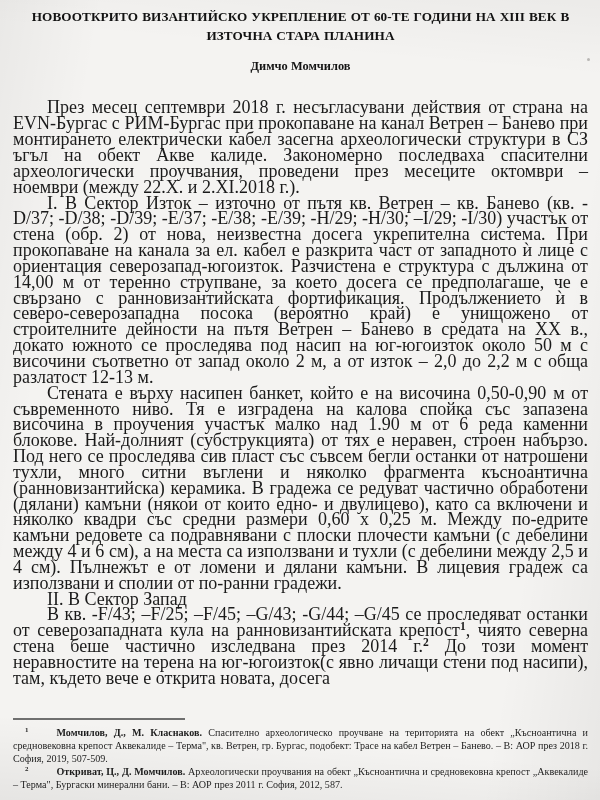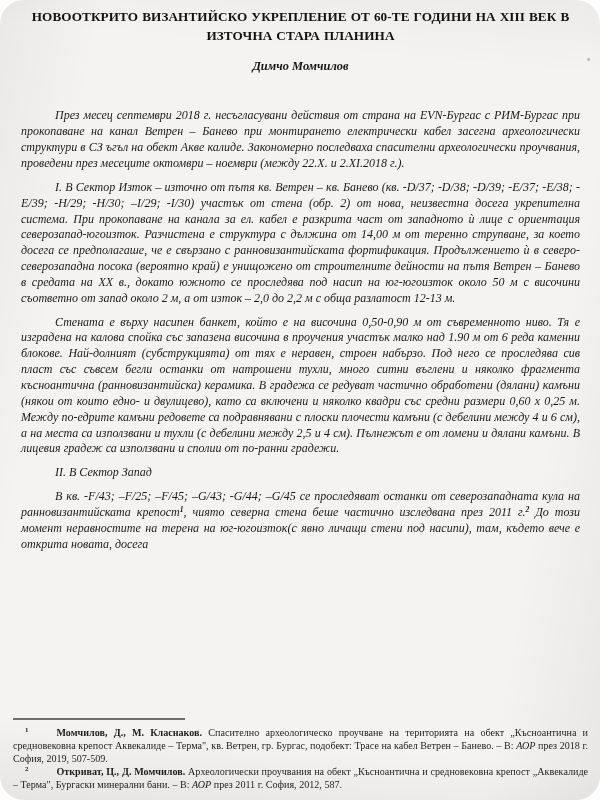--- a/index.html
+++ b/index.html
@@ -20,21 +20,20 @@
     position: relative;
     width: 600px;
     height: 800px;
     background: #f4f3f1;
     box-sizing: border-box;
     padding: 0;
     
     background-image:
       linear-gradient(100deg, rgba(0,0,0,0.045) 0%, rgba(0,0,0,0.0) 14%, rgba(0,0,0,0.0) 84%, rgba(0,0,0,0.05) 100%),
       linear-gradient(185deg, rgba(0,0,0,0.035) 0%, rgba(0,0,0,0.0) 9%, rgba(0,0,0,0.0) 90%, rgba(0,0,0,0.06) 100%);
-    border-radius: 24px;
   }
 
   .content {
     position: absolute;
     left: 13px;
     right: 12px;
     top: 0;
     width: 575px;
     box-sizing: border-box;
   }
@@ -51,38 +50,36 @@
     word-spacing: 0.6px;
     color: #121212;
   }
 
   .doc-author {
     margin: 0;
     padding-top: 14px;
     text-align: center;
     font-size: 12.4px;
     font-weight: bold;
-    font-style: italic;
     color: #151515;
   }
 
   
   .body-block {
     padding-top: 26px;
   }
   .para {
-    margin: 8px;
+    margin: 0;
     text-align: justify;
     text-justify: inter-word;
-    font-size: 12px;
+    font-size: 18px;
     line-height: 15.85px;
     text-indent: 34px;
     color: #1a1a1a;
     hyphens: none;
-    font-style: italic;
   }
   .para + .para {
     margin-top: 0;
   }
   .para sup {
     font-size: 0.64em;
     line-height: 0;
     vertical-align: 0.52em;
     font-weight: bold;
   }
@@ -113,21 +110,20 @@
     font-size: 0.68em;
     line-height: 0;
     vertical-align: 0.55em;
     font-weight: bold;
   }
   .fn-author {
     font-weight: bold;
     margin-left: 28px;
   }
   .fn-src {
-    font-style: italic;
   }
 
   
   .scan-speck {
     position: absolute;
     right: 10px;
     top: 58px;
     width: 3px;
     height: 3px;
     background: #b9b7b4;
@@ -147,21 +143,21 @@
 
     <p class="doc-author">Димчо Момчилов</p>
 
     <div class="body-block">
 
       <p class="para">През месец септември 2018 г. несъгласувани действия от страна на EVN-Бургас с РИМ-Бургас при прокопаване на канал Ветрен – Банево при монтирането електрически кабел засегна археологически структури в СЗ ъгъл на обект Акве калиде. Закономерно последваха спасителни археологически проучвания, проведени през месеците октомври – ноември (между 22.X. и 2.XI.2018 г.).</p>
       <p class="para">I. В Сектор Изток – източно от пътя кв. Ветрен – кв. Банево (кв. -D/37; -D/38; -D/39;  -E/37; -E/38; -E/39; -H/29; -H/30; –I/29; -I/30) участък от стена (обр. 2) от нова, неизвестна досега укрепителна система. При прокопаване на канала за ел. кабел е разкрита част от западното ѝ лице с ориентация северозапад-югоизток. Разчистена е структура с дължина от 14,00 м от теренно струпване, за което досега се предполагаше, че е свързано с ранновизантийската фортификация. Продължението ѝ в северо-северозападна посока (вероятно край) е унищожено от строителните дейности на пътя Ветрен – Банево в средата на XX в., докато южното се проследява под насип на юг-югоизток около 50 м с височини съответно от запад около 2 м, а от изток – 2,0 до 2,2 м с обща разлатост 12-13 м.</p>
       <p class="para">Стената е върху насипен банкет, който е на височина 0,50-0,90 м от съвременното ниво. Тя е изградена на калова спойка със запазена височина в проучения участък малко над 1.90 м от 6 реда каменни блокове. Най-долният (субструкцията) от тях е неравен, строен набързо. Под него се проследява сив пласт със съвсем бегли останки от натрошени тухли, много ситни въглени и няколко фрагмента къснoантична (ранновизантийска) керамика. В градежа се редуват частично обработени (дялани) камъни (някои от които едно- и двулицево), като са включени и няколко квадри със средни размери 0,60 х 0,25 м. Между по-едрите камъни редовете са подравнявани с плоски плочести камъни (с дебелини между 4 и 6 см), а на места са използвани и тухли (с дебелини между 2,5 и 4 см). Пълнежът е от ломени и дялани камъни. В лицевия градеж са използвани и сполии от по-ранни градежи.</p>
       <p class="para">II. В Сектор Запад</p>
 
-      <p class="para"><span>В кв. -F/43; –F/25; –F/45; –G/43; -G/44; –G/45 се проследяват останки от северозападната кула на ранновизантийската крепост</span><sup>1</sup><span>, чиято северна стена беше частично изследвана през 2011 г.</span><sup>2</sup><span> До този момент неравностите на терена на юг-югоизток(с явно личащи стени под насипи), там, където вече е открита новата, досега</span></p>
+      <p class="para"><span>В кв. -F/43; –F/25; –F/45; –G/43; -G/44; –G/45 се проследяват останки от северозападната кула на ранновизантийската крепост</span><sup>1</sup><span>, чиято северна стена беше частично изследвана през 2014 г.</span><sup>2</sup><span> До този момент неравностите на терена на юг-югоизток(с явно личащи стени под насипи), там, където вече е открита новата, досега</span></p>
 
     </div>
   </div>
 
   <div class="footnote-area">
 
     <div class="footnote-rule"></div>
 
     <p class="footnote"><sup>1</sup><span class="fn-author">Момчилов, Д., М. Класнаков.</span><span> Спасително археологическо проучване на територията на обект „Късноантична и средновековна крепост Аквекалиде – Терма", кв. Ветрен, гр. Бургас, подобект: Трасе на кабел Ветрен – Банево. – В: </span><span class="fn-src">АОР</span><span> през 2018 г. София, 2019, 507-509.</span></p>
 

